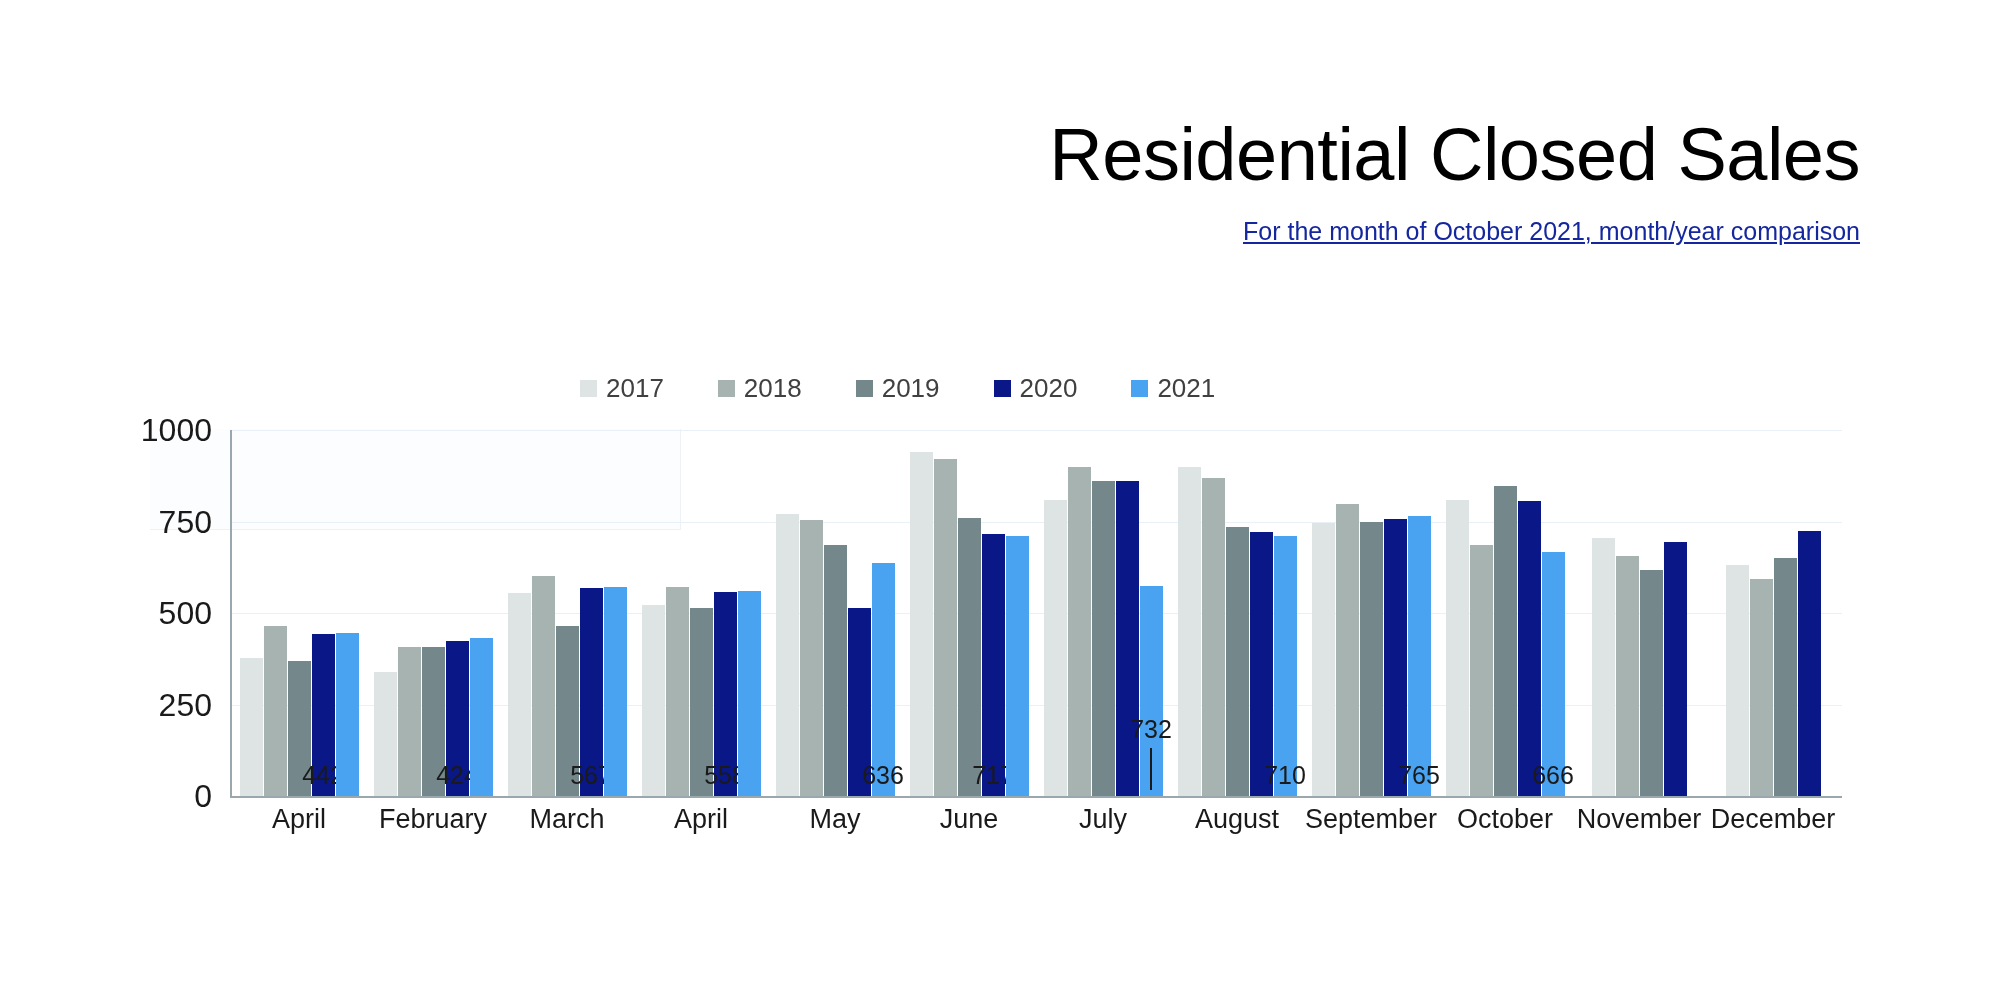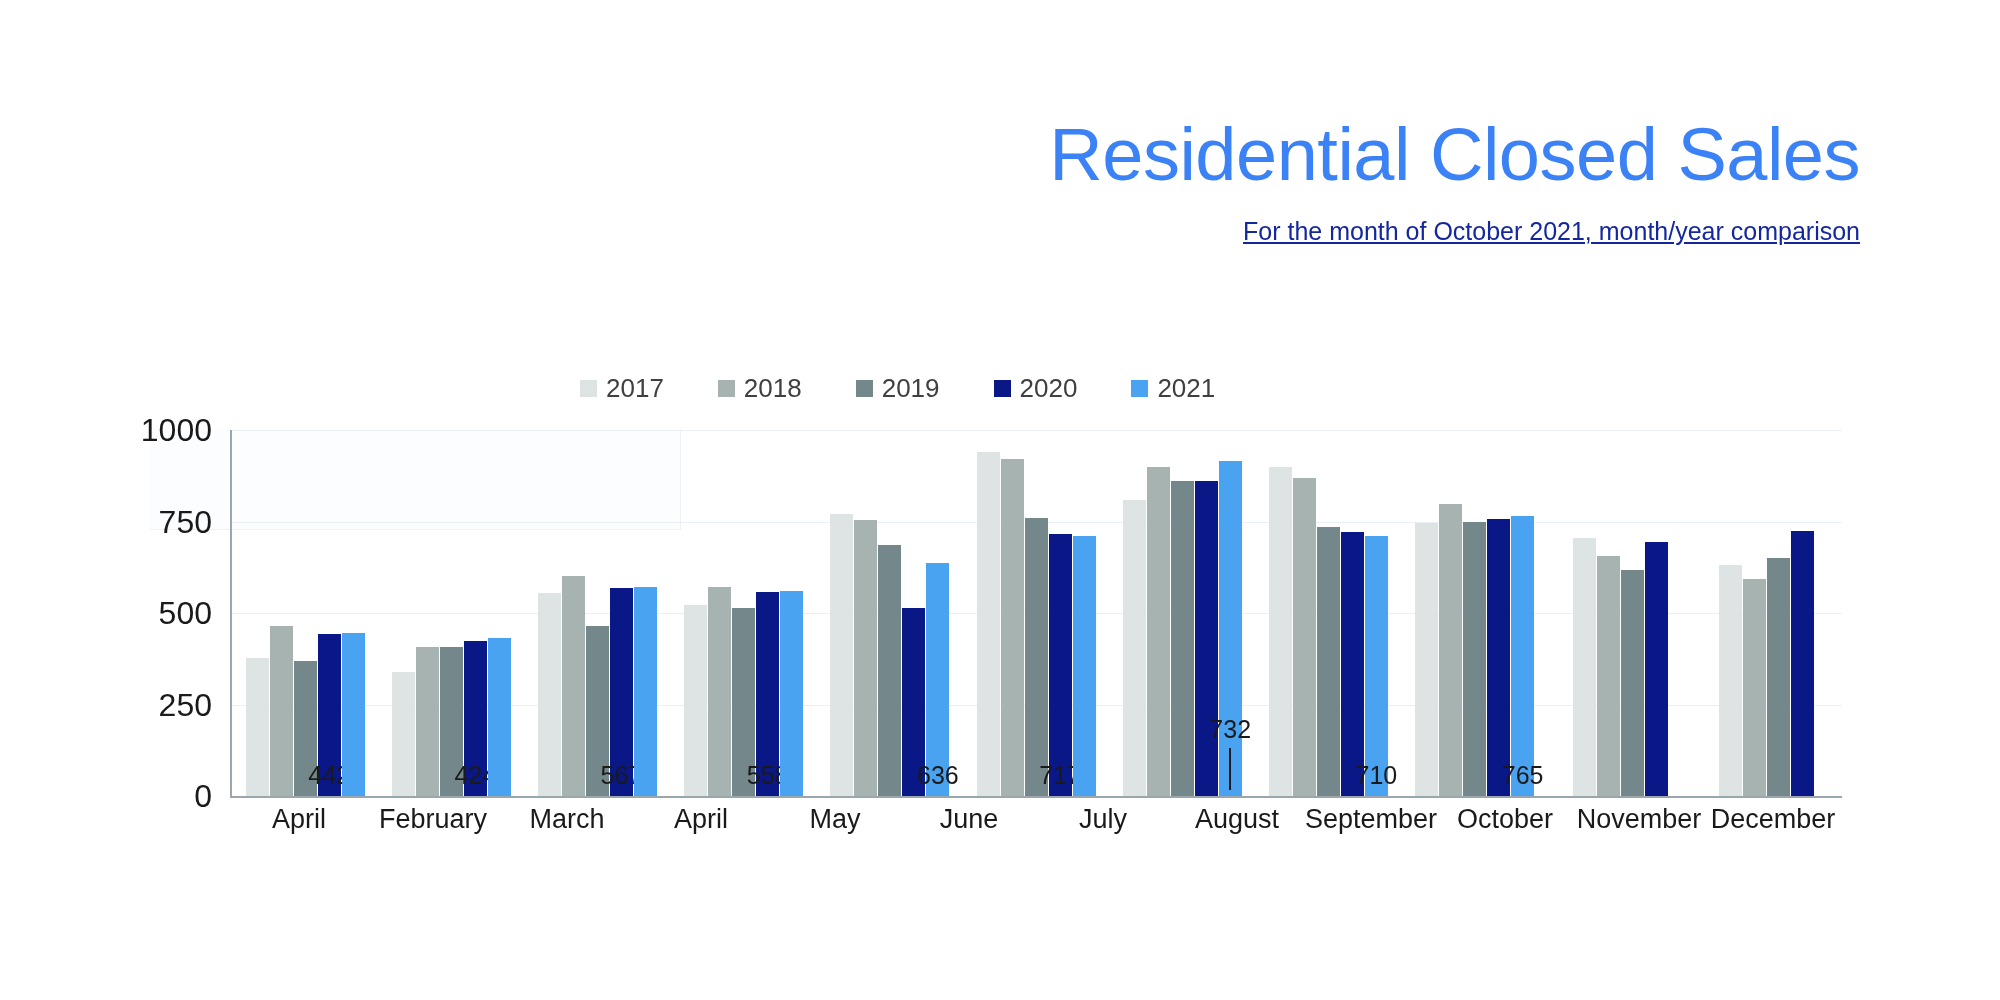--- a/index.html
+++ b/index.html
@@ -19,21 +19,21 @@
   #title-block {
     position: absolute;
     left: 0; top: 118px;
     width: 1860px;
     text-align: right;
   }
   #chart-title {
     font-size: 74px;
     line-height: 74px;
     letter-spacing: -0.5px;
-    color: #3b82f6;
+    color: #000000;
     font-weight: 400;
     white-space: nowrap;
   }
   #chart-subtitle {
     margin-top: 26px;
     font-size: 25px;
     line-height: 27px;
     color: #14279e;
     font-weight: 400;
     white-space: nowrap;
@@ -251,41 +251,50 @@
           <div class="bar" style="height: 262.422px; background: rgb(10, 23, 135);">
             <div class="dlabel" style="left: 50%; bottom: 6px;">717</div>
           </div>
           <div class="bar" style="height: 259.86px; background: rgb(74, 163, 240);"></div>
         </div>
         <div class="group">
           <div class="bar" style="height: 296.46px; background: rgb(221, 228, 227);"></div>
           <div class="bar" style="height: 329.4px; background: rgb(166, 179, 177);"></div>
           <div class="bar" style="height: 314.76px; background: rgb(116, 135, 138);"></div>
           <div class="bar" style="height: 314.76px; background: rgb(10, 23, 135);"></div>
-          <div class="bar" style="height: 335px; background: rgb(74, 163, 240);">
+          <div class="bar" style="height: 210px; background: rgb(74, 163, 240);">
             <div class="dlabel" style="left: 50%; bottom: 52px;">732</div>
             <div class="dleader" style="left: 50%; bottom: 6px; height: 42px;"></div>
           </div>
         </div>
         <div class="group">
           <div class="bar" style="height: 329.4px; background: rgb(221, 228, 227);"></div>
           <div class="bar" style="height: 318.42px; background: rgb(166, 179, 177);"></div>
           <div class="bar" style="height: 269.01px; background: rgb(116, 135, 138);"></div>
           <div class="bar" style="height: 264.252px; background: rgb(10, 23, 135);"></div>
           <div class="bar" style="height: 259.86px; background: rgb(74, 163, 240);">
             <div class="dlabel" style="left: 50%; bottom: 6px;">710</div>
           </div>
         </div>
         <div class="group">
           <div class="bar" style="height: 272.67px; background: rgb(221, 228, 227);"></div>
           <div class="bar" style="height: 291.702px; background: rgb(166, 179, 177);"></div>
           <div class="bar" style="height: 274.5px; background: rgb(116, 135, 138);"></div>
           <div class="bar" style="height: 277.062px; background: rgb(10, 23, 135);"></div>
           <div class="bar" style="height: 279.99px; background: rgb(74, 163, 240);">
             <div class="dlabel" style="left: 50%; bottom: 6px;">765</div>
+          </div>
+        </div>
+        <div class="group">
+          <div class="bar" style="height: 295.728px; background: rgb(221, 228, 227);"></div>
+          <div class="bar" style="height: 250.71px; background: rgb(166, 179, 177);"></div>
+          <div class="bar" style="height: 310.368px; background: rgb(116, 135, 138);"></div>
+          <div class="bar" style="height: 294.63px; background: rgb(10, 23, 135);"></div>
+          <div class="bar" style="height: 243.756px; background: rgb(74, 163, 240);">
+            <div class="dlabel" style="left: 50%; bottom: 6px;">666</div>
           </div>
         </div>
         <div class="group">
           <div class="bar" style="height: 258.03px; background: rgb(221, 228, 227);"></div>
           <div class="bar" style="height: 239.73px; background: rgb(166, 179, 177);"></div>
           <div class="bar" style="height: 226.188px; background: rgb(116, 135, 138);"></div>
           <div class="bar" style="height: 254.37px; background: rgb(10, 23, 135);"></div>
         </div>
         <div class="group">
           <div class="bar" style="height: 230.58px; background: rgb(221, 228, 227);"></div>

